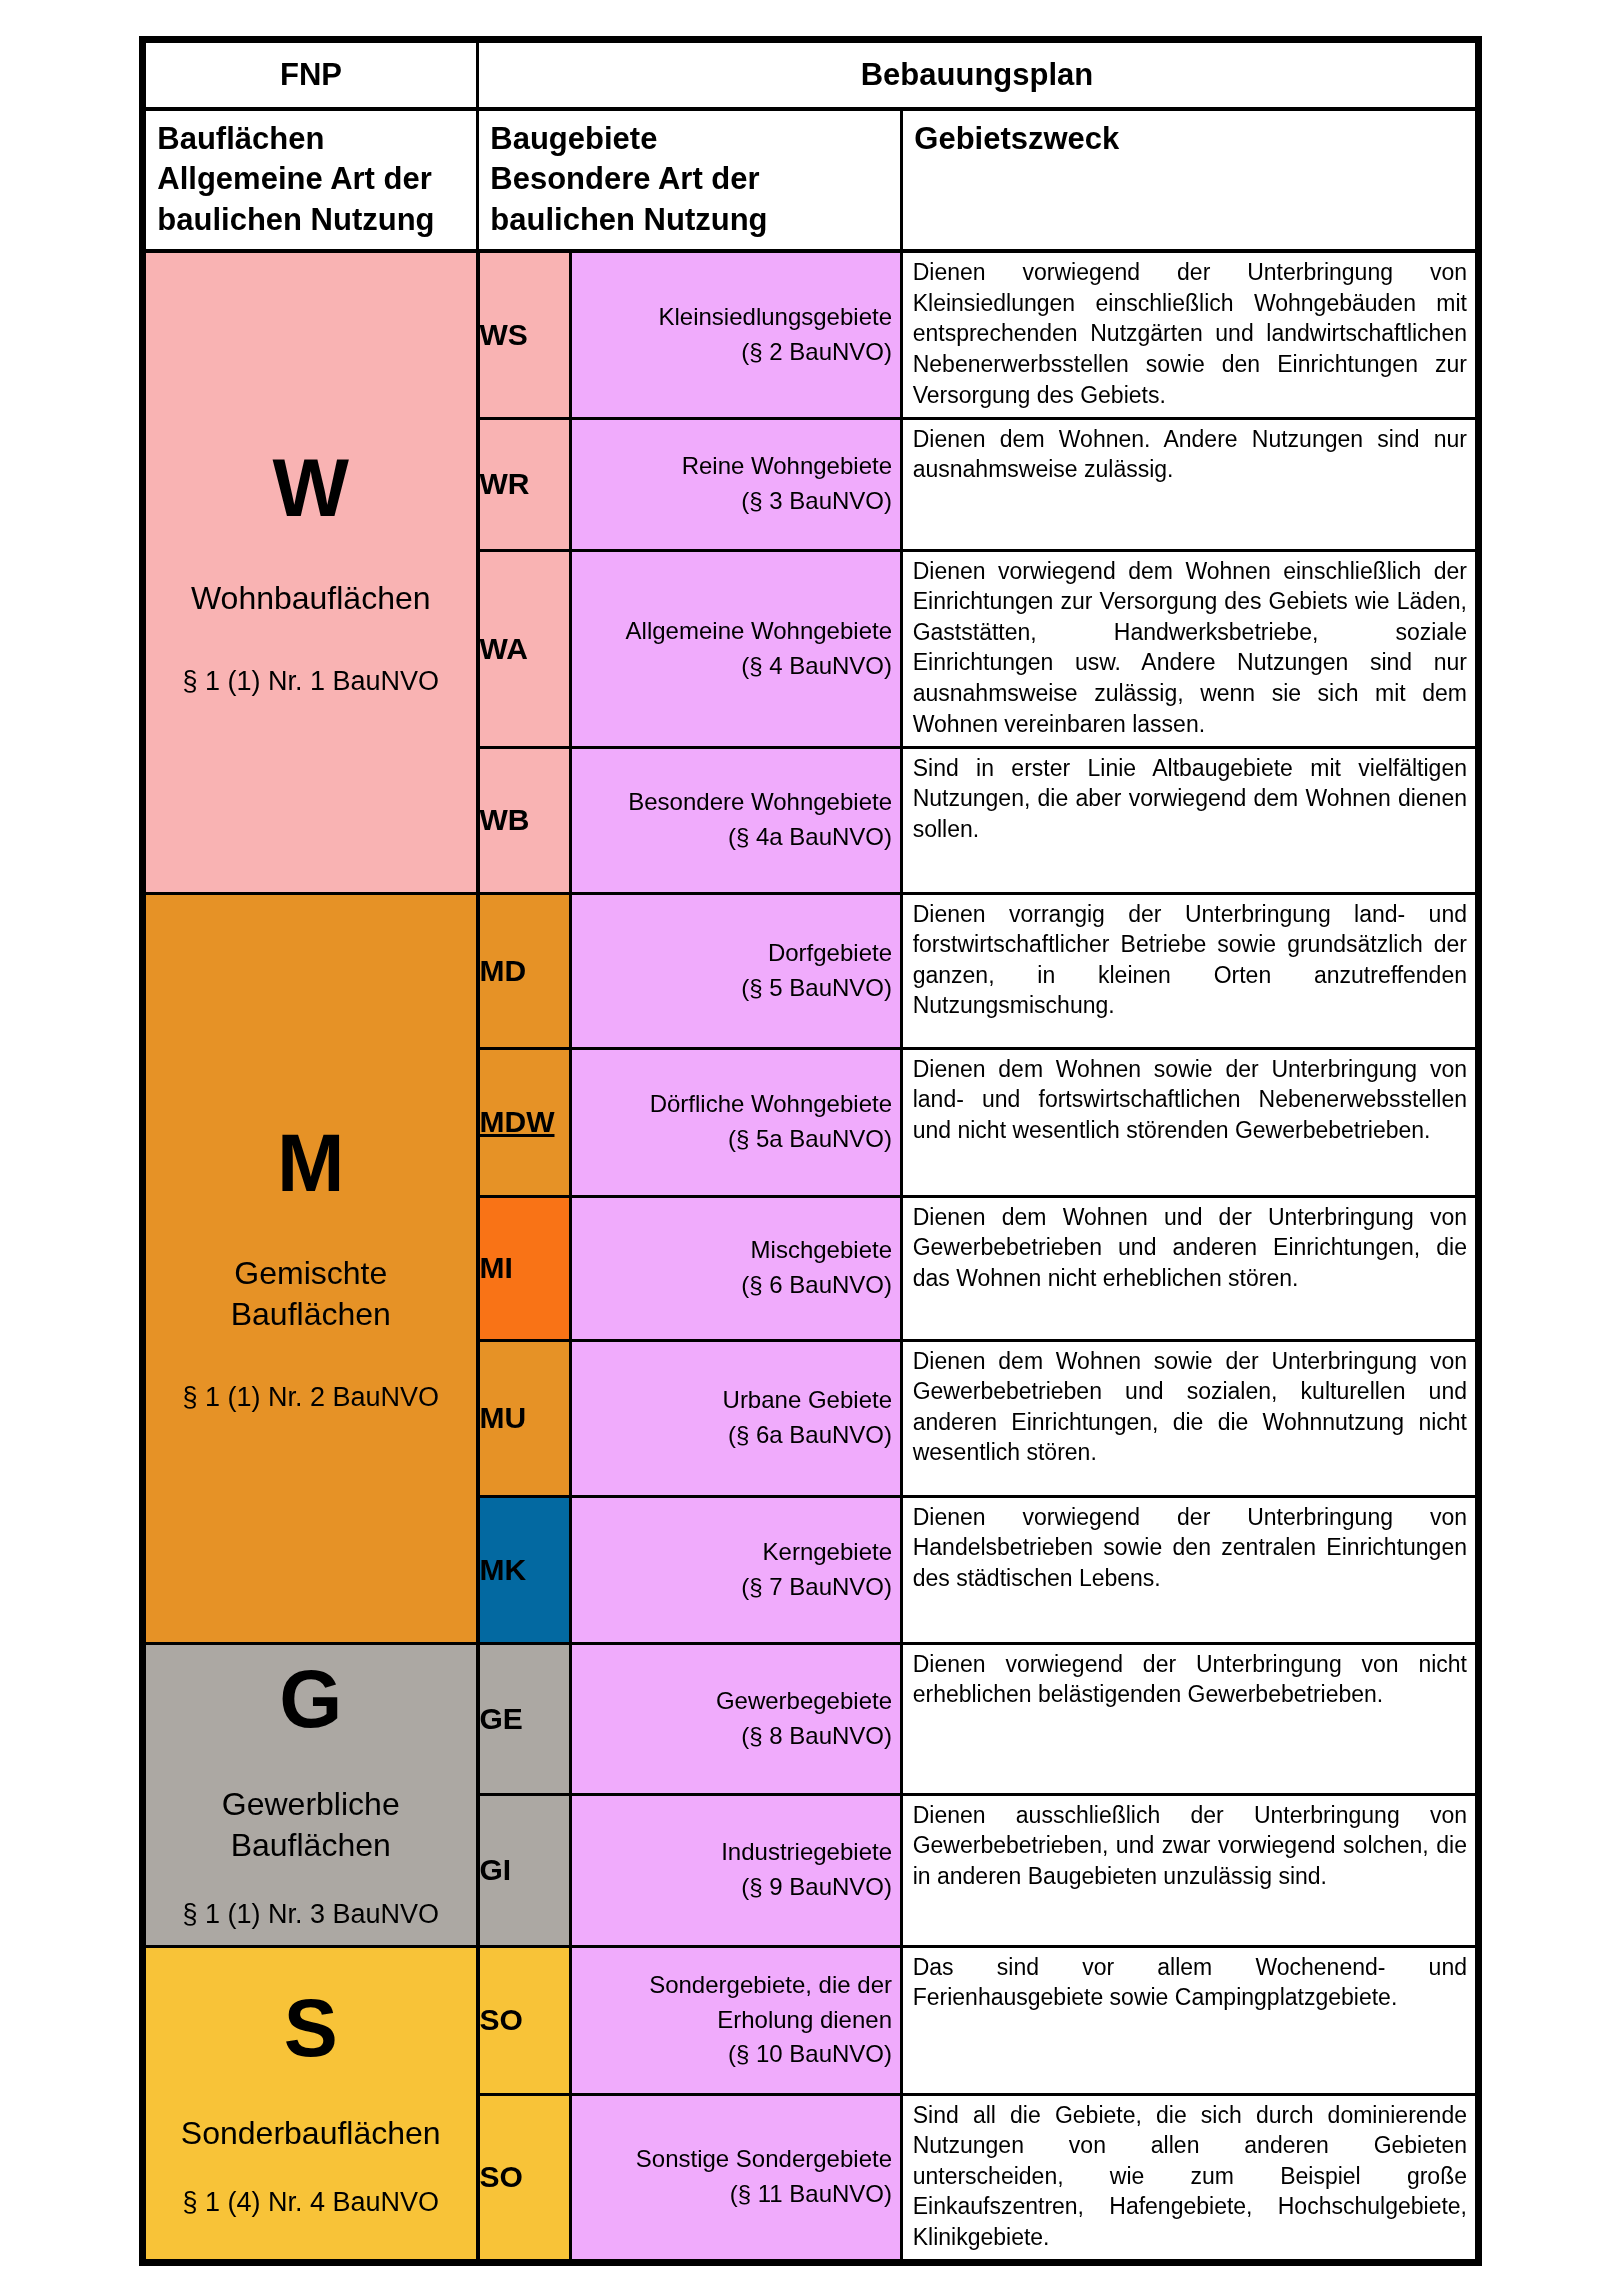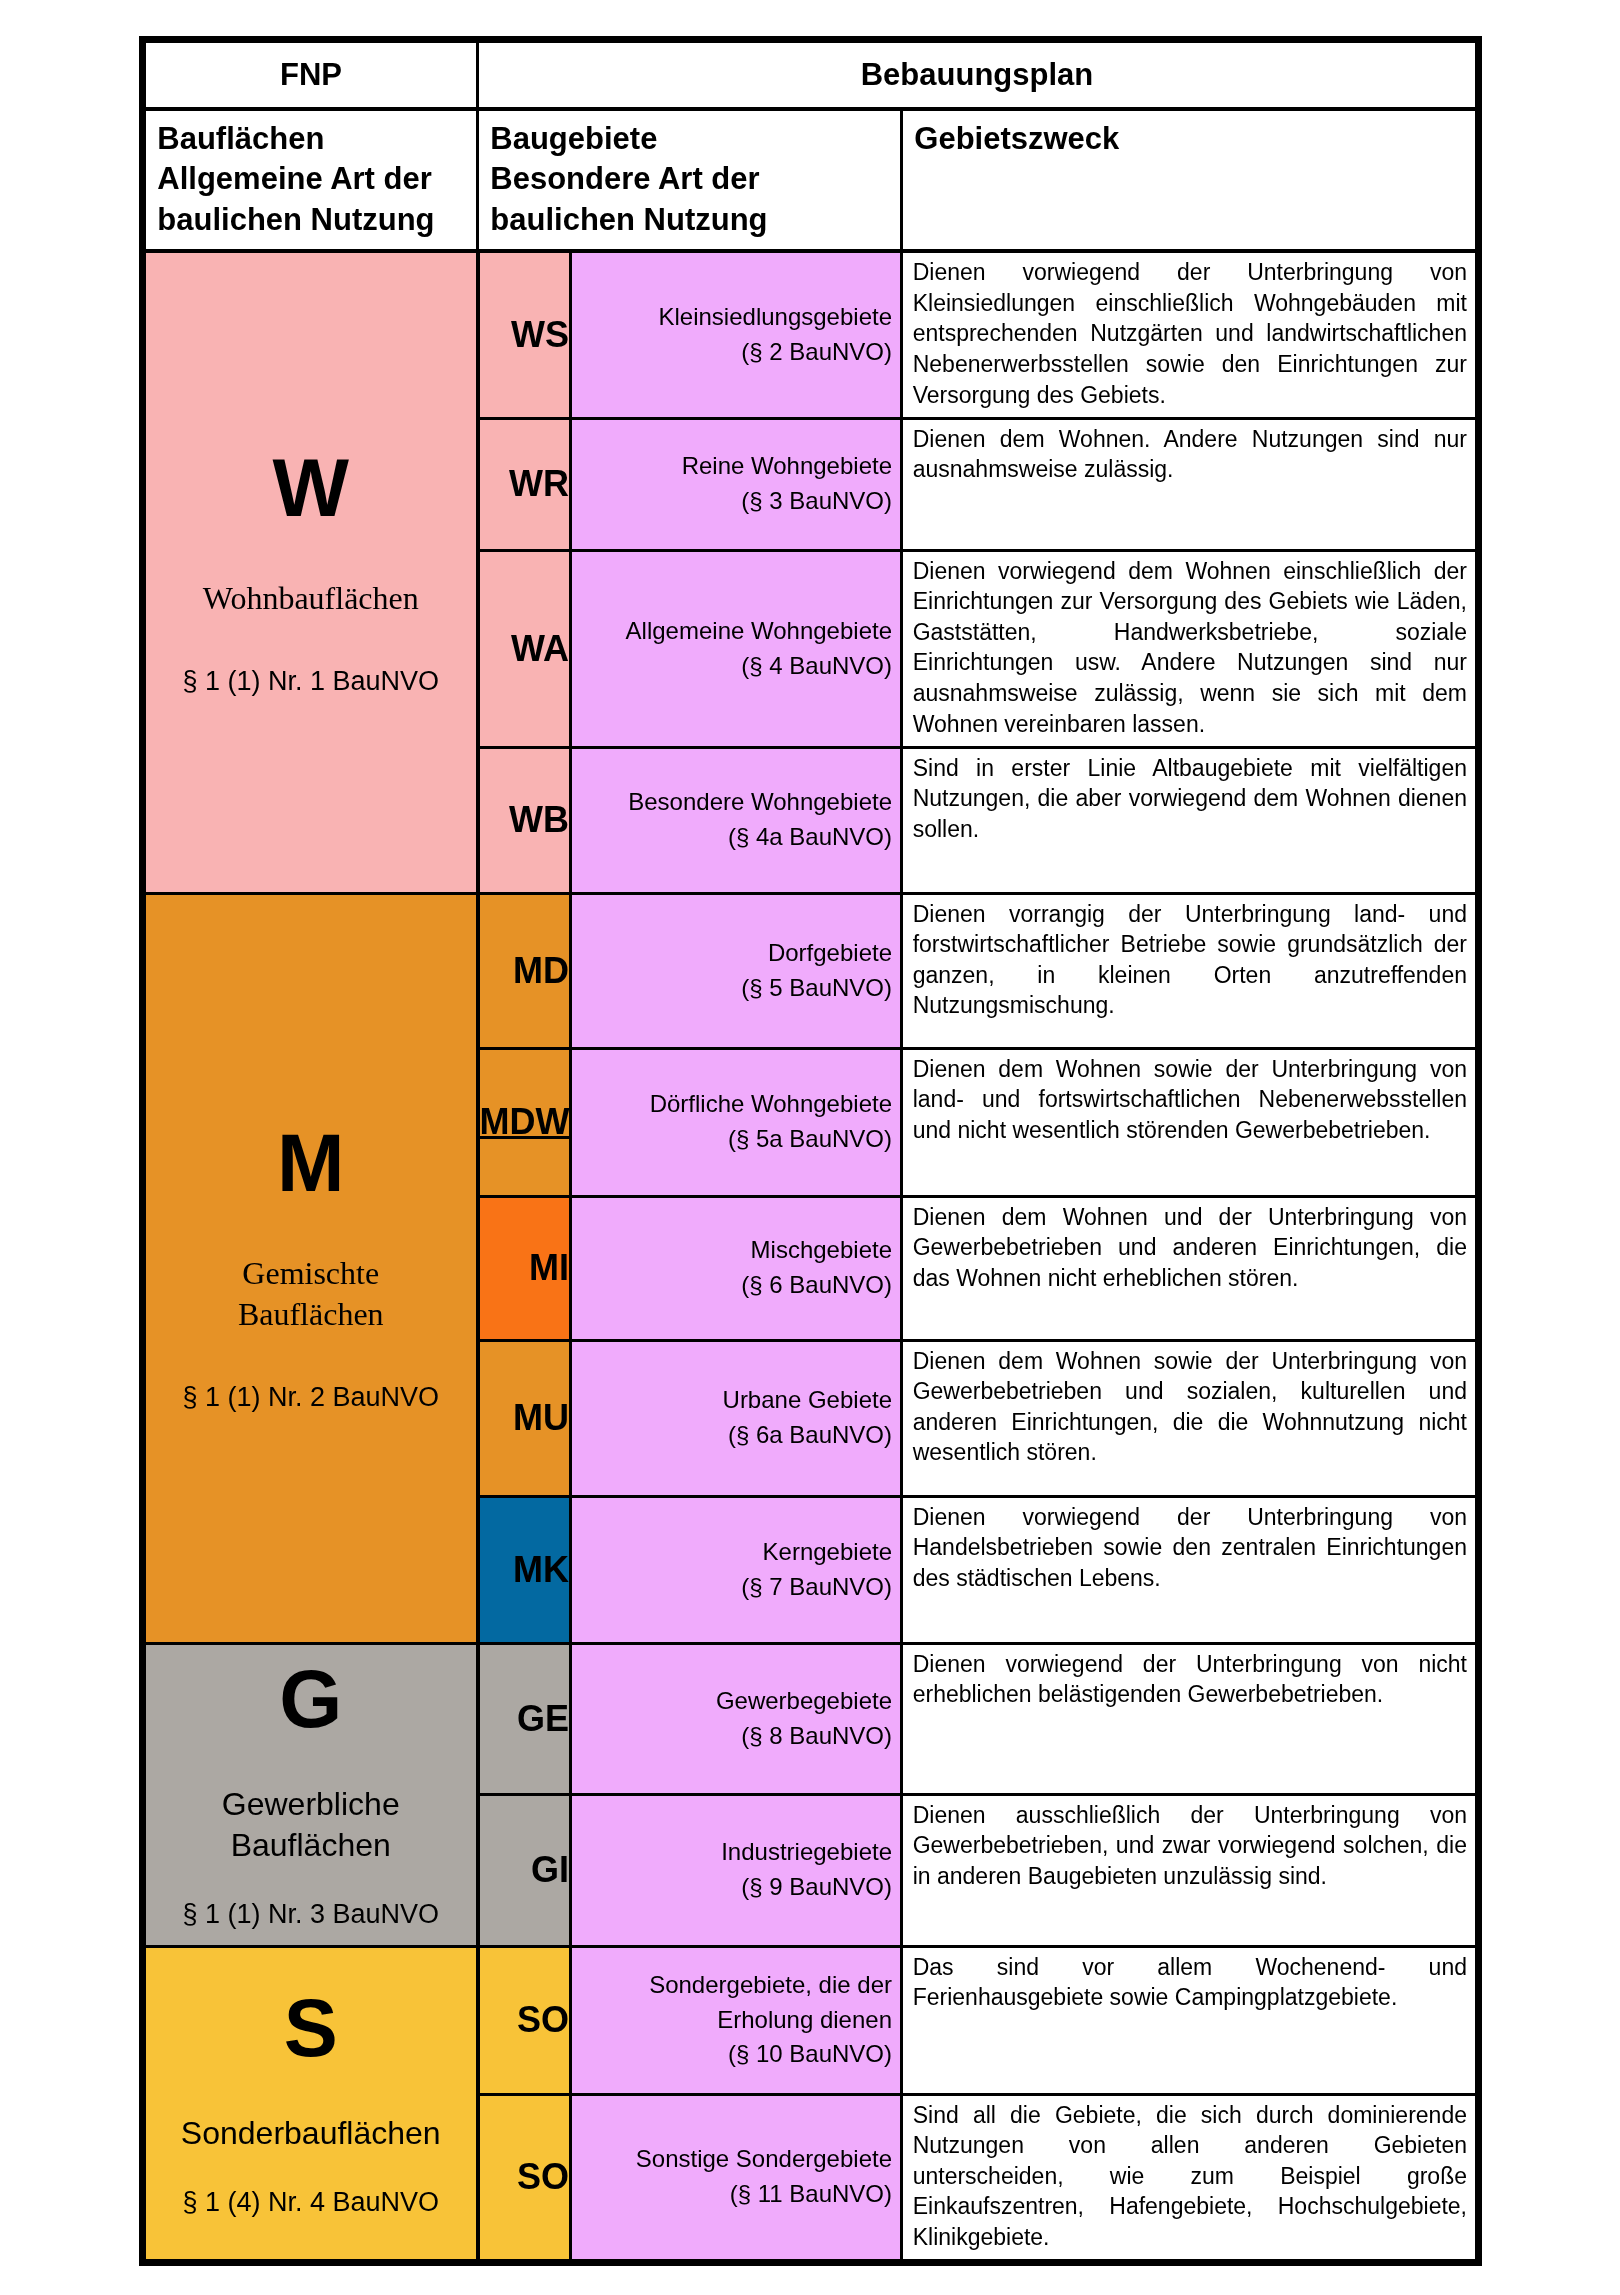--- a/index.html
+++ b/index.html
@@ -70,29 +70,29 @@
   }
   .group-label {
     font-size: 32px;
     line-height: 1.3;
     white-space: pre-line;
   }
   .group-law {
     font-size: 27px;
     line-height: 1.2;
   }
-  .gap-lg .group-label { margin-top: 49px; font-family: Liberation Serif, serif; }
+  .gap-lg .group-label { margin-top: 49px; }
   .gap-lg .group-law   { margin-top: 45px; }
   .gap-sm .group-label { margin-top: 44px; }
   .gap-sm .group-law   { margin-top: 31px; }
   
   td.code-cell {
-    text-align: right;
-    vertical-align: middle;
-    font-size: 36px;
+    text-align: left;
+    vertical-align: middle;
+    font-size: 30px;
     font-weight: bold;
   }
   
   td.name-cell {
     text-align: right;
     vertical-align: middle;
     font-size: 24px;
     line-height: 1.45;
     white-space: pre-line;
     background: #f0abfc;

